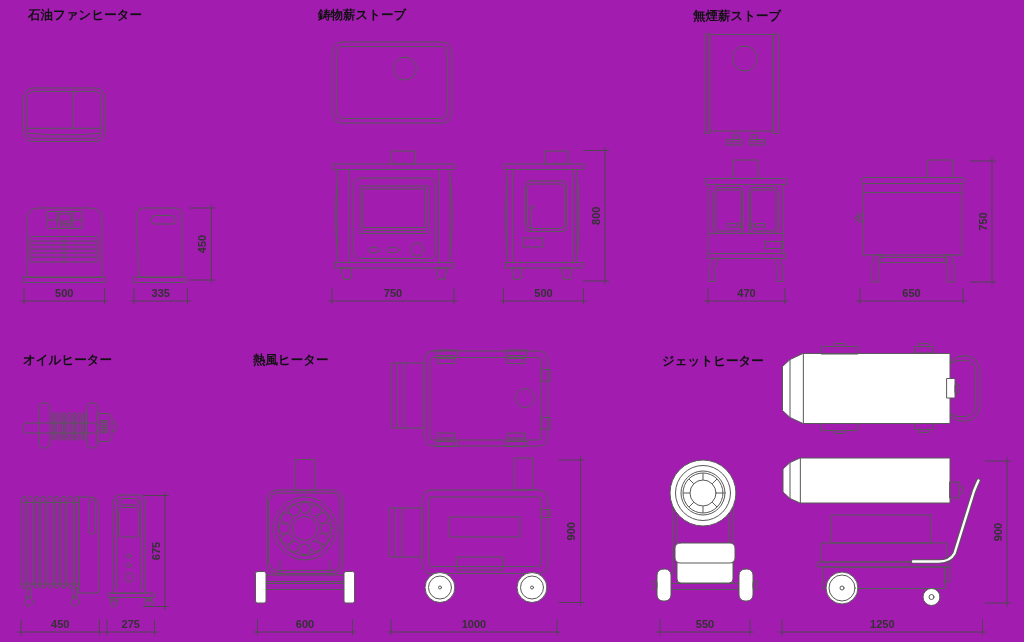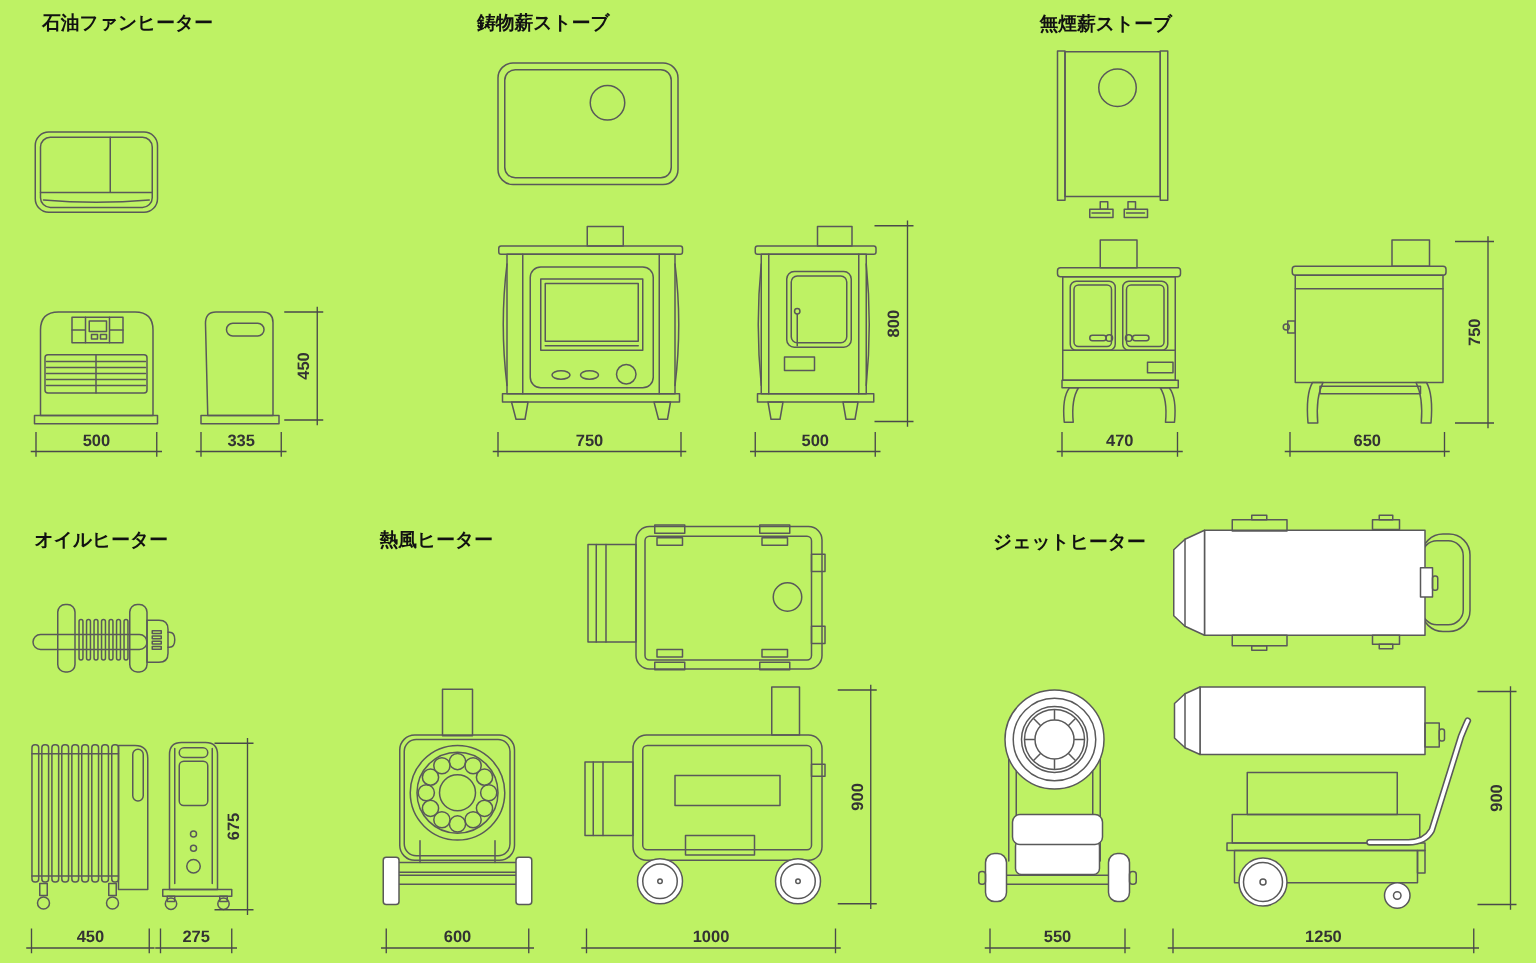--- a/index.html
+++ b/index.html
@@ -1,16 +1,16 @@
 <!DOCTYPE html>
 <html><head>
 <meta charset="utf-8">
 <style>
   html,body{margin:0;padding:0;background:#ffffff;}
-  #stage{position:relative;width:1024px;height:642px;background:#bef264;overflow:hidden;
+  #stage{position:relative;width:1024px;height:642px;background:#a21caf;overflow:hidden;
          font-family:"Liberation Sans","DejaVu Sans",sans-serif;}
   svg{display:block}
   .ln{stroke:#595959;fill:none;stroke-width:1;stroke-linejoin:round;stroke-linecap:round}
   .dim{stroke:#4a4a4a;fill:none;stroke-width:0.9}
   .dimtxt{font-family:"Liberation Sans","DejaVu Sans",sans-serif;font-size:11px;font-weight:bold;
           fill:#333333;text-anchor:middle}
   .lbl{font-family:"Liberation Sans","DejaVu Sans",sans-serif;font-size:12.5px;font-weight:600;fill:#111111}
   .hO{stroke:#595959;fill:none;stroke-width:4.5;stroke-linecap:round;stroke-linejoin:round}
   .hI{stroke:#ffffff;fill:none;stroke-width:2.4;stroke-linecap:round;stroke-linejoin:round}
 </style>

